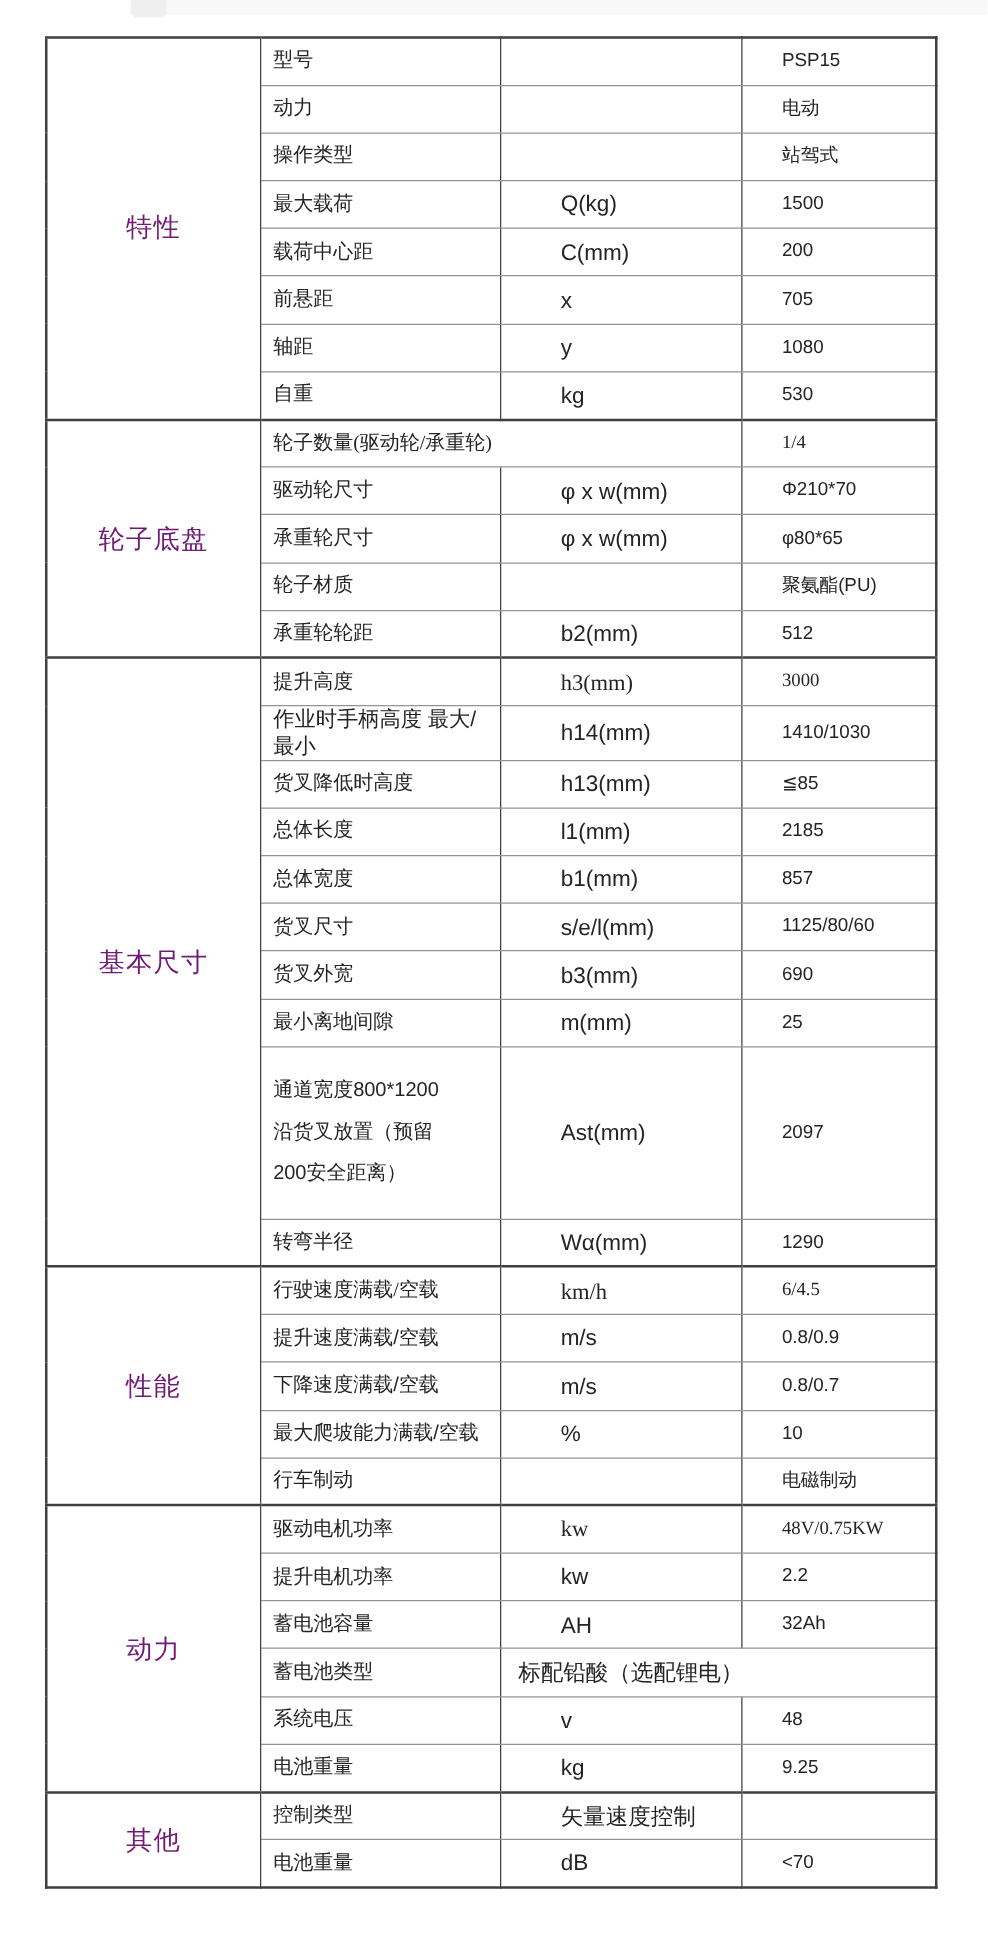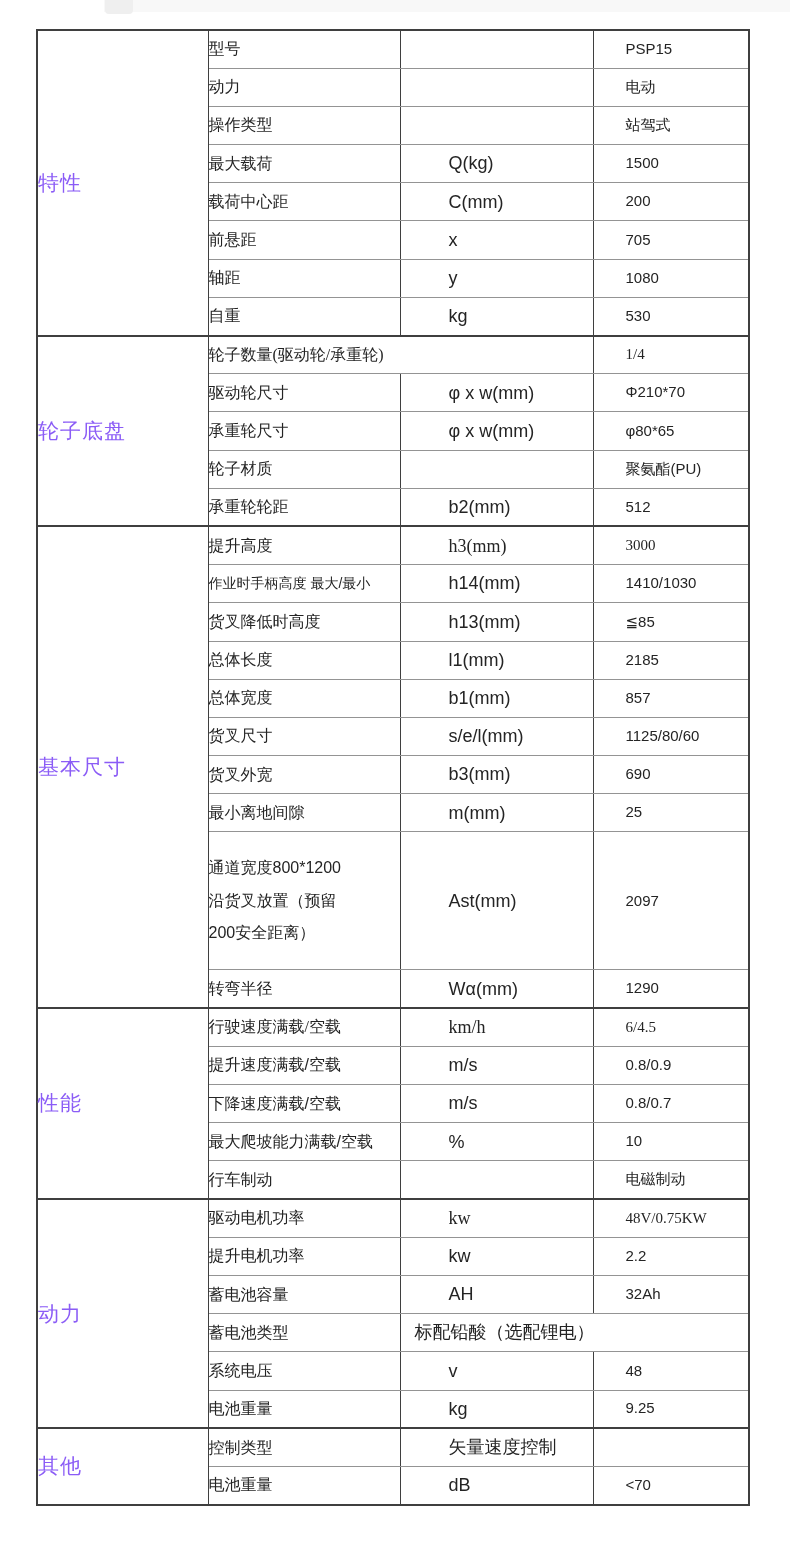--- a/index.html
+++ b/index.html
@@ -42,27 +42,28 @@
     font-size: 16px;
     line-height: 1.25;
     background: #ffffff;
   }
   tr.row td { height: 38.2px; }
   tr.row.tall td { height: 138px; }
 
   tr.section-start td { border-top: 2px solid #3f3f3f; font-family: Liberation Serif, serif; }
 
   td.section-cell {
+    text-align: center;
     font-size: 21px;
     letter-spacing: 1px;
-    color: #8b5cf6;
+    color: #701a75;
     border-top: 2px solid #3f3f3f;
   }
-  td.label-cell { padding-right: 6px; white-space: pre-line; }
-  td.label-cell.small { font-size: 14px; }
+  td.label-cell { padding-left: 10px; padding-right: 6px; white-space: pre-line; }
+  td.label-cell.small { font-size: 17px; }
   td.label-cell.tall-label { line-height: 2.05; }
   td.unit-cell  { padding-left: 48px; padding-right: 4px; font-size: 18px; }
   td.unit-cell.merged-uv { padding-left: 14px; }
   td.value-cell { padding-left: 32px; padding-right: 4px; font-size: 15px; }
 </style>
 </head>
 <body>
 
 <div class="top-strip"></div>
 <div class="top-tab"></div>

